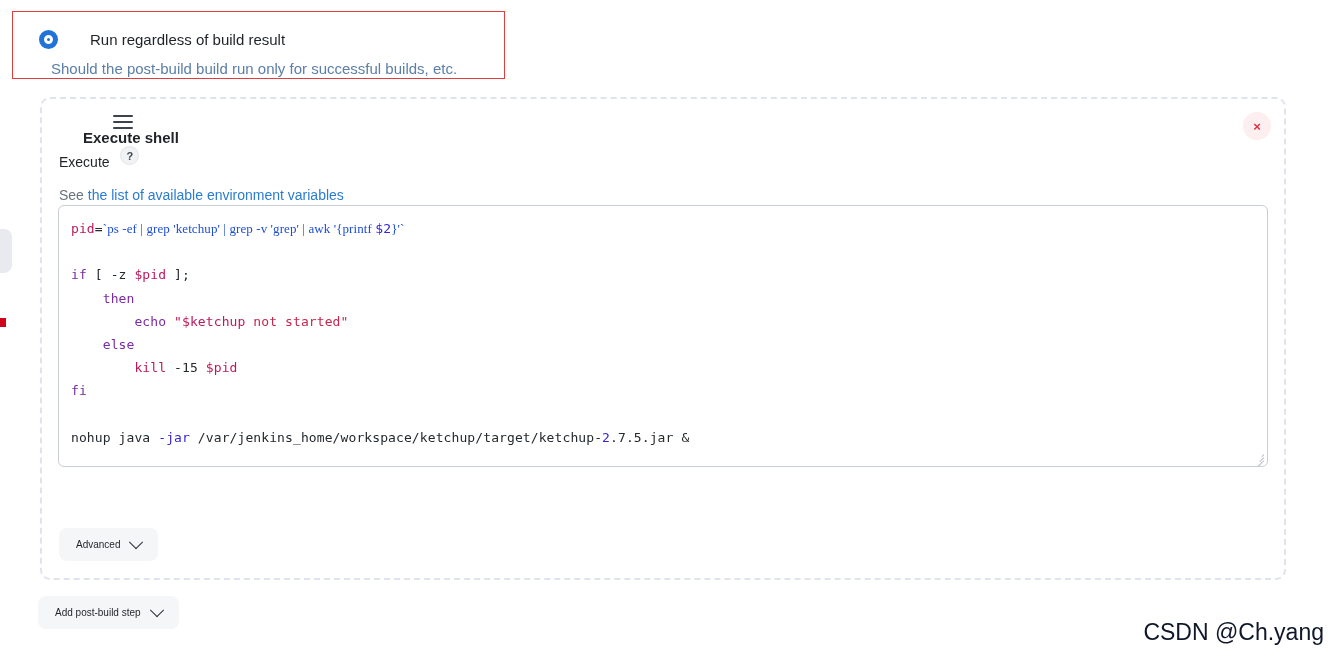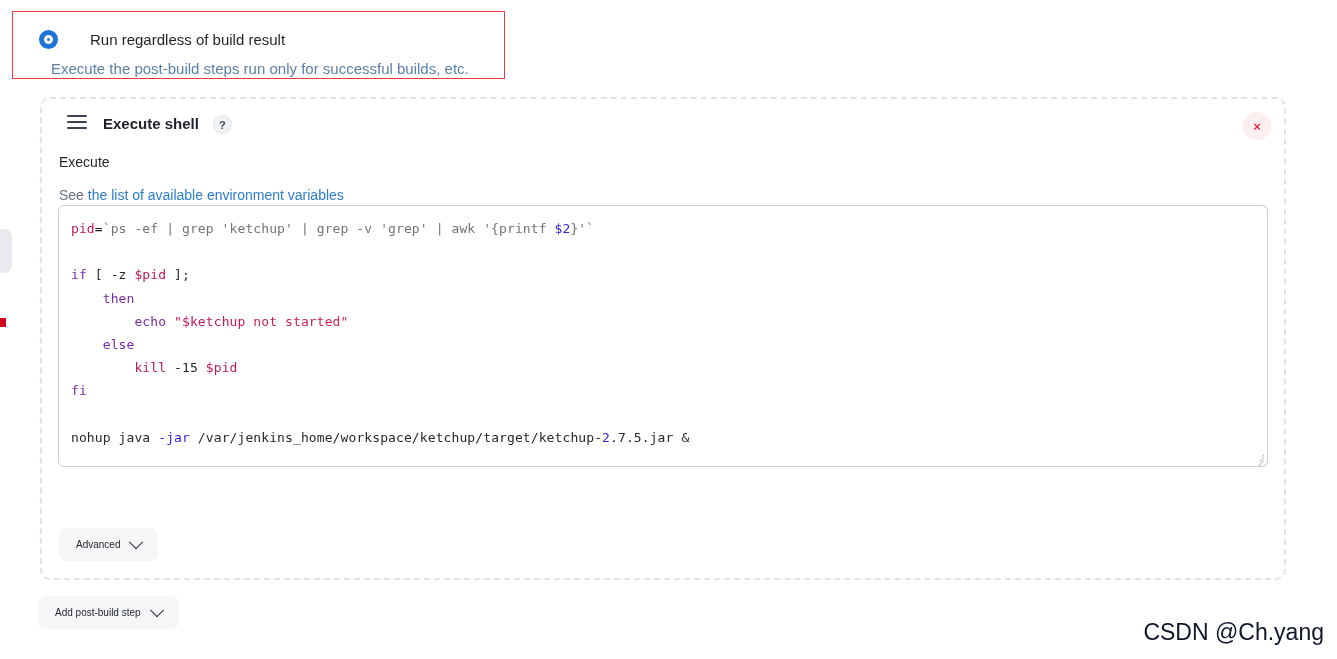--- a/index.html
+++ b/index.html
@@ -97,21 +97,22 @@
     border-radius: 10px;
     box-sizing: border-box;
     background: #ffffff;
   }
 
   .step-header {
     position: absolute;
     left: 25px;
     top: 16px;
     display: flex;
-    align-items: flex-start;
+    align-items: center;
+    flex-direction: column;
   }
   .drag-handle {
     width: 20px;
     height: 14px;
     display: flex;
     flex-direction: column;
     justify-content: space-between;
     cursor: grab;
     flex: none;
   }
@@ -228,21 +229,21 @@
     transform: rotate(-45deg);
     display: block;
   }
   .resize-grip i:nth-child(1) { bottom: 3px;  width: 9px; }
   .resize-grip i:nth-child(2) { bottom: 6px;  width: 6px; }
   .resize-grip i:nth-child(3) { bottom: 9px;  width: 3px; }
 
   
   .t-var   { color: #be185d; }
   .t-kw    { color: #7a2ba0; }
-  .t-str   { color: #737373; }
+  .t-str   { color: #1d4ed8; font-family: Liberation Serif, serif; }
   .t-dq    { color: #c7254e; }
   .t-plain { color: #24292e; }
   .t-blue  { color: #3524d6; }
 
   
   .pill-btn {
     display: inline-flex;
     align-items: center;
     gap: 11px;
     background: #f5f6f8;
@@ -291,21 +292,21 @@
 <body>
 
 <div class="edge-tab"></div>
 <div class="edge-red"></div>
 
 <div class="radio-block">
   <div class="radio-row">
     <span class="radio-dot"></span>
     <span class="radio-label">Run regardless of build result</span>
   </div>
-  <div class="radio-desc">Execute the post-build steps run only for successful builds, etc.</div>
+  <div class="radio-desc">Should the post-build build run only for successful builds, etc.</div>
 </div>
 
 <div class="step-panel">
 
   <div class="step-header">
     <span class="drag-handle">
       <span></span>
         <span></span>
         <span></span>
     </span>

